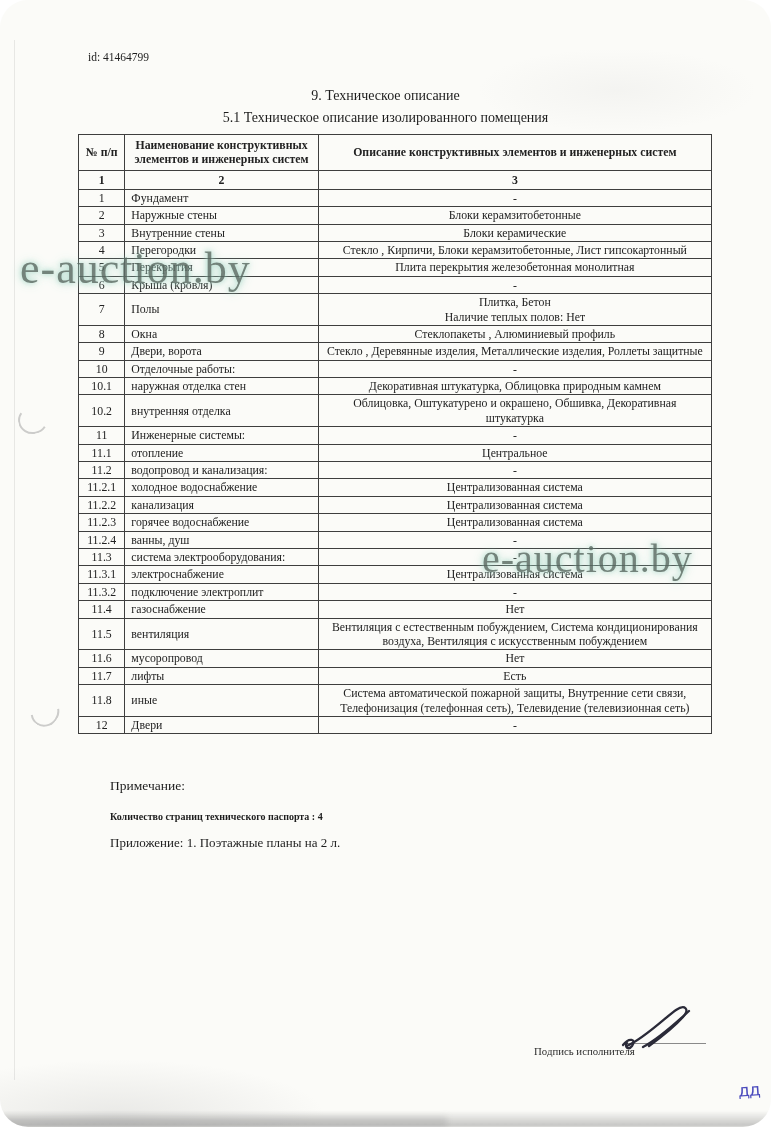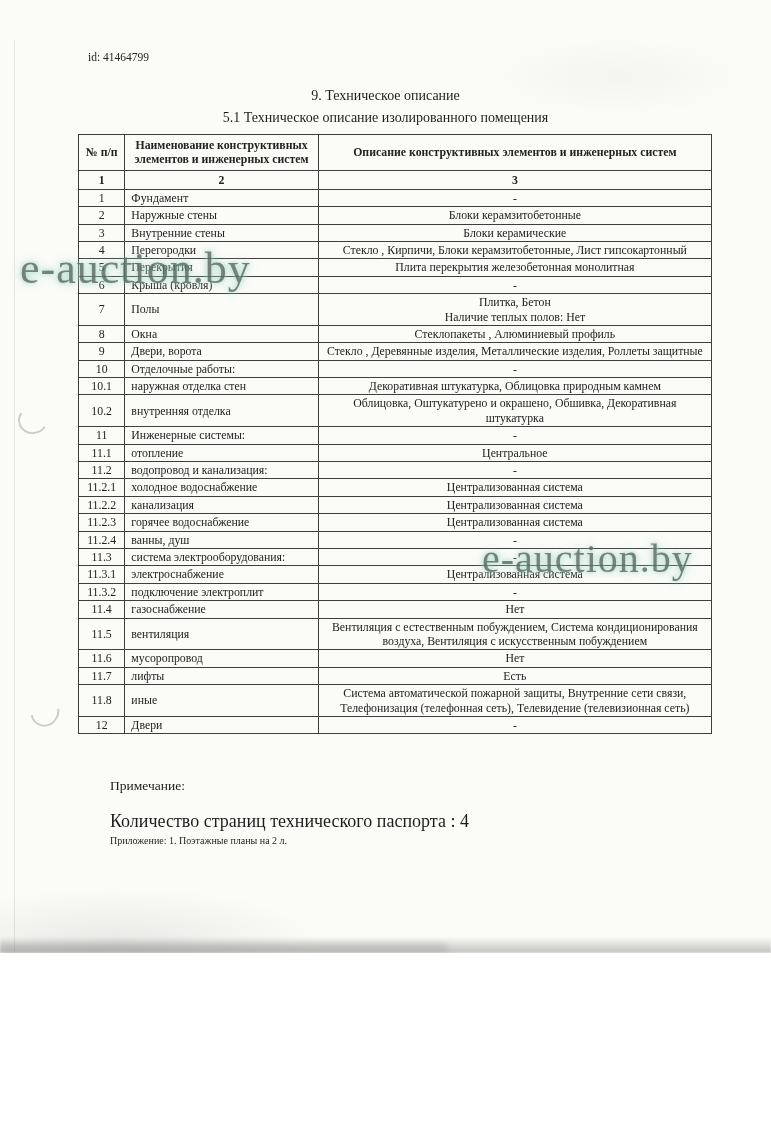--- a/index.html
+++ b/index.html
@@ -1,26 +1,27 @@
 <!DOCTYPE html>
 <html><head>
 <meta charset="utf-8">
 <style>
   html, body { margin: 0; padding: 0; }
   .page {
     position: relative;
     width: 771px;
-    height: 953px;
+    height: 1127px;
     background:
       radial-gradient(ellipse 300px 80px at 15% 99%, rgba(150,150,150,0.18), transparent 70%),
       radial-gradient(ellipse 200px 60px at 80% 8%, rgba(180,180,180,0.10), transparent 70%),
       #fbfbf8;
     font-family: "Liberation Serif", serif;
     color: #1d1d1d;
     overflow: hidden;
+    border-radius: 28px;
   }
   .scan-line {
     position: absolute; left: 14px; top: 40px;
     width: 1px; height: 1040px;
     background: rgba(160,160,160,0.22);
   }
   .bottom-shadow {
     position: absolute; left: 0; bottom: 0; width: 100%; height: 16px;
     background: linear-gradient(to bottom, rgba(130,130,130,0) 0%, rgba(125,125,125,0.42) 90%);
     filter: blur(1px);
@@ -74,22 +75,22 @@
     width: 26px; height: 24px;
     border: 2px solid rgba(130,130,130,0.38);
     border-radius: 50%;
     border-top-color: transparent;
     border-right-color: transparent;
   }
   .punch-top    { left: 18px; top: 406px; transform: rotate(-12deg); }
   .punch-bottom { left: 30px; top: 698px; transform: rotate(-55deg); }
 
   .note-label      { position: absolute; left: 110px; top: 778px; font-size: 13.5px; }
-  .pages-count     { position: absolute; left: 110px; top: 811px; font-size: 18px; }
-  .attachment-note { position: absolute; left: 110px; top: 835px; font-size: 10px; }
+  .pages-count     { position: absolute; left: 110px; top: 811px; font-size: 10px; font-weight: bold; }
+  .attachment-note { position: absolute; left: 110px; top: 835px; font-size: 13px; }
 
   .signature-label { position: absolute; left: 534px; top: 1045px; font-size: 10.8px; color: #2c2c2c; }
   .signature-line  { position: absolute; left: 626px; top: 1043px; width: 80px; border-bottom: 1px solid #8a8a8a; }
   .signature-stroke { position: absolute; left: 615px; top: 1000px; }
   .corner-handwriting {
     position: absolute; left: 738px; top: 1080px;
     font-family: "DejaVu Sans", sans-serif;
     font-size: 17px; color: #4b4bbd;
     transform: rotate(-4deg);
     letter-spacing: -1px;

